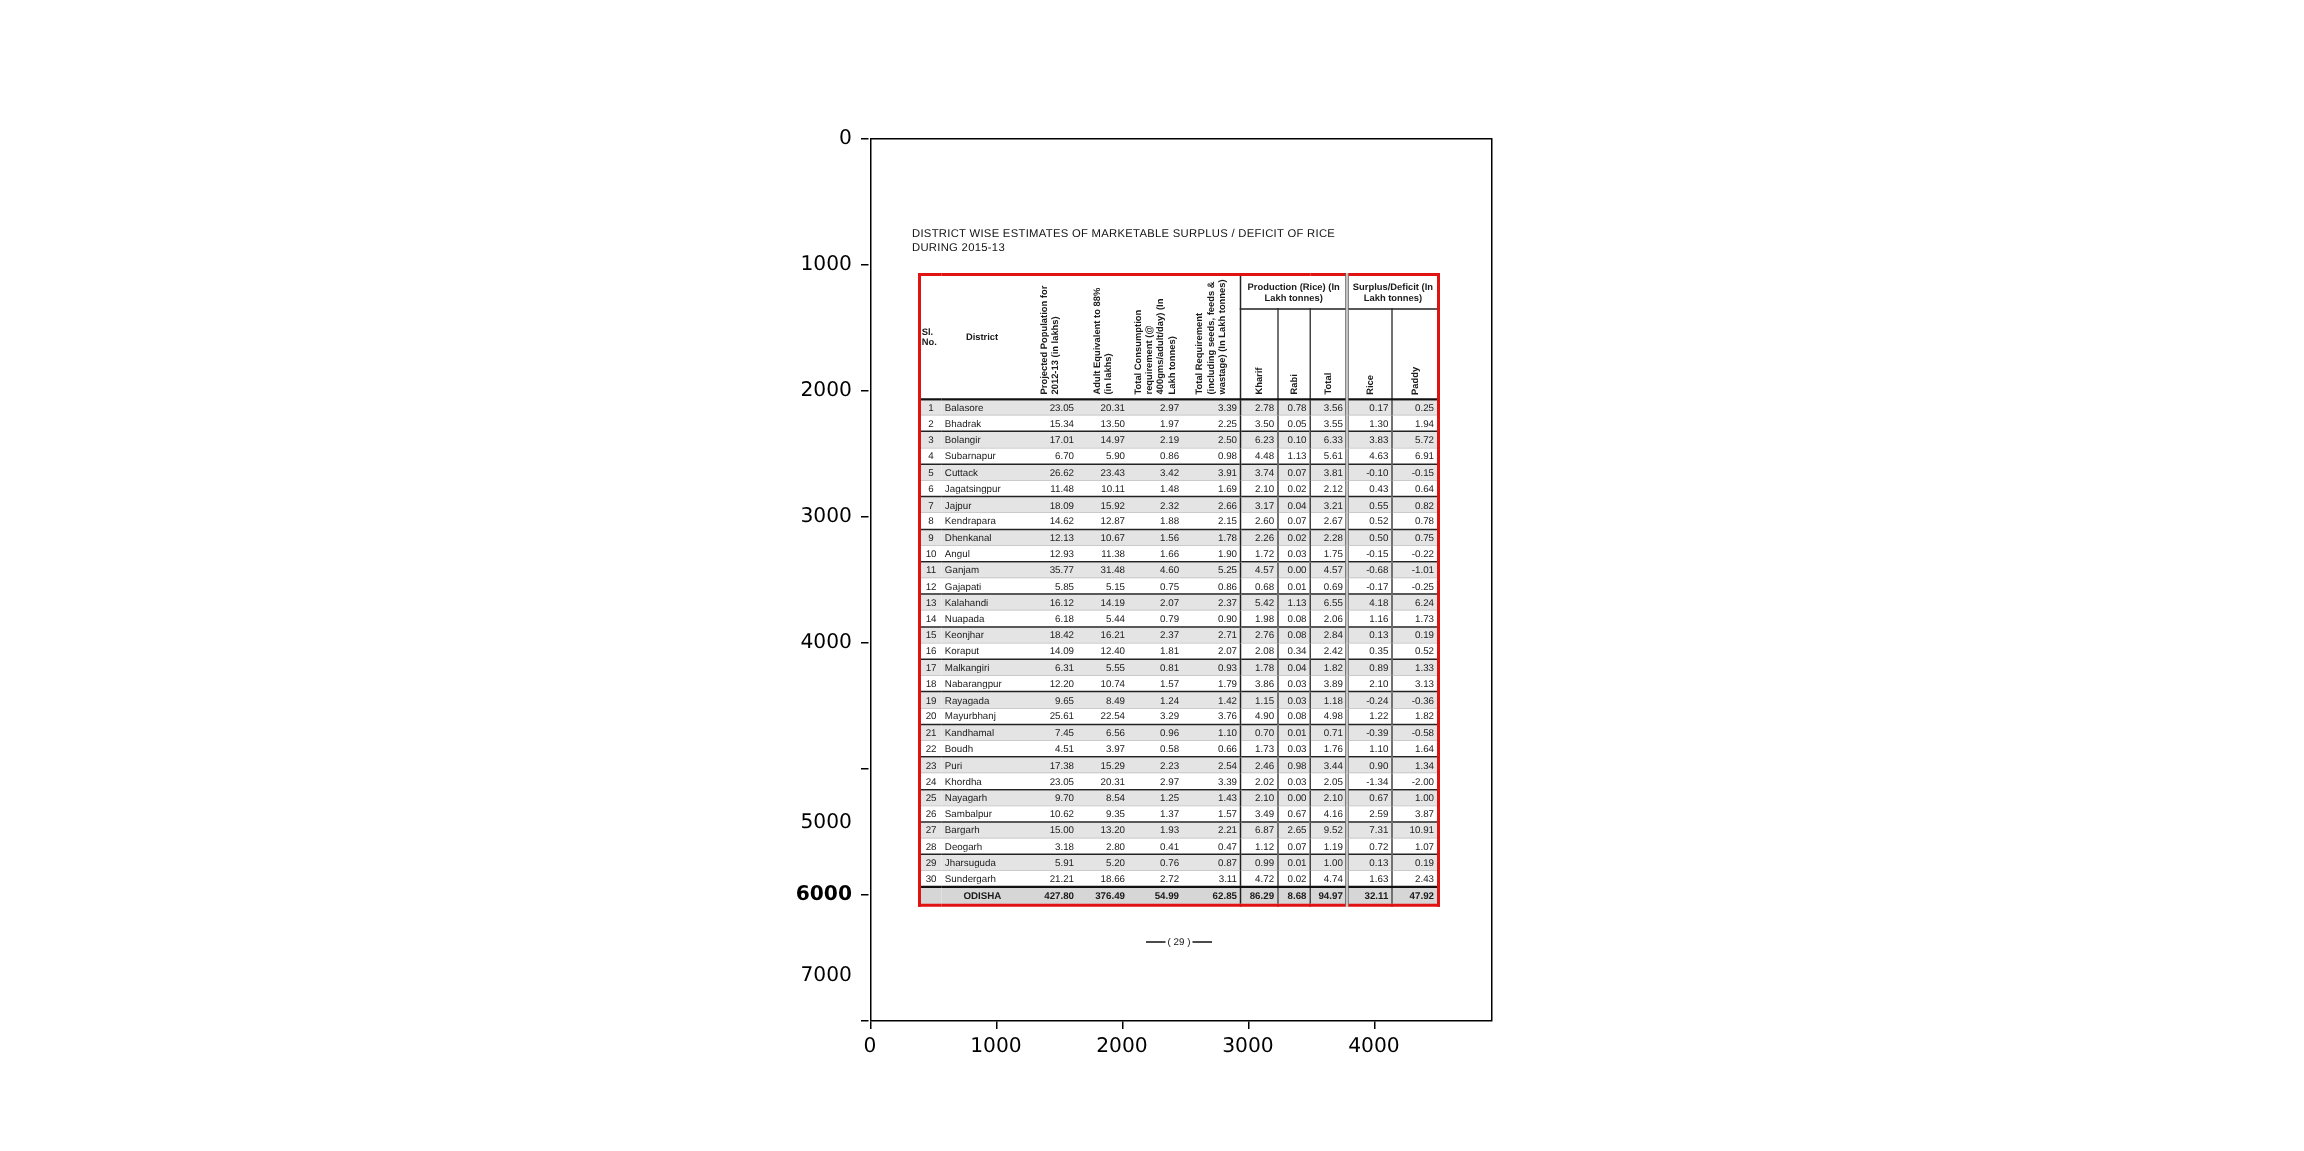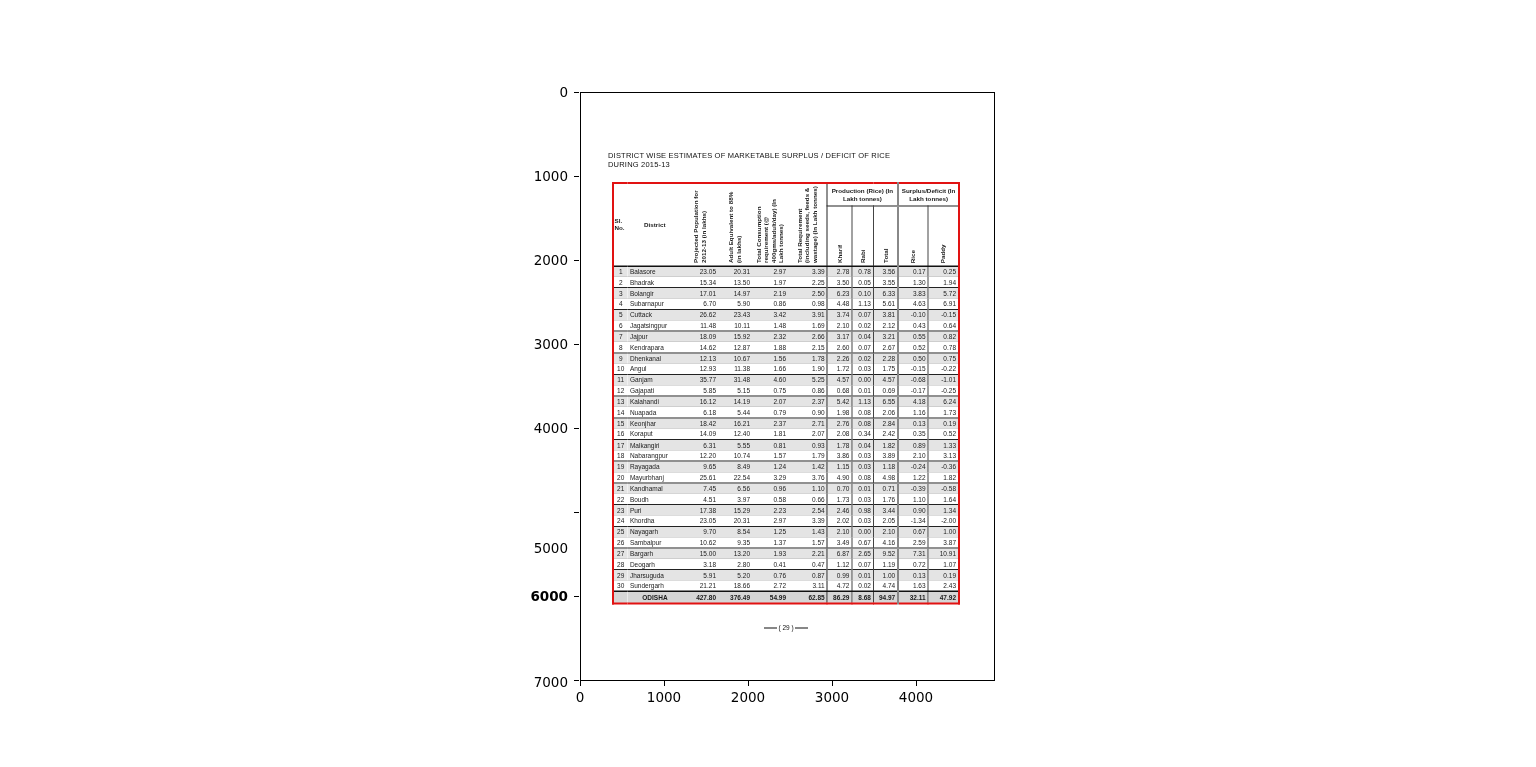--- a/index.html
+++ b/index.html
@@ -101,21 +101,21 @@
       <div class="tick-label ytick-label" style="left: 498px; top: 253.78px;">2000</div>
       <div class="tick-mark" style="left: 574px; top: 343.92px; width: 5px; height: 1px;"></div>
       <div class="tick-label ytick-label" style="left: 498px; top: 337.92px;">3000</div>
       <div class="tick-mark" style="left: 574px; top: 428.06px; width: 5px; height: 1px;"></div>
       <div class="tick-label ytick-label" style="left: 498px; top: 422.06px;">4000</div>
       <div class="tick-mark" style="left: 574px; top: 512.2px; width: 5px; height: 1px;"></div>
       <div class="tick-label ytick-label" style="left: 498px; top: 506.2px; margin-top: 36px;">5000</div>
       <div class="tick-mark" style="left: 574px; top: 596.34px; width: 5px; height: 1px;"></div>
       <div class="tick-label ytick-label" style="left: 498px; top: 590.34px; font-weight: bold;">6000</div>
       <div class="tick-mark" style="left: 574px; top: 680.48px; width: 5px; height: 1px;"></div>
-      <div class="tick-label ytick-label" style="left: 498px; top: 676px; text-align: right;">7000</div>
+      <div class="tick-label ytick-label" style="left: 498px; top: 644px; text-align: right;">7000</div>
       <div class="tick-mark" style="left: 579.5px; top: 681px; width: 1px; height: 5px;"></div>
       <div class="tick-label xtick-label" style="left: 545px; top: 691px;">0</div>
       <div class="tick-mark" style="left: 663.5px; top: 681px; width: 1px; height: 5px;"></div>
       <div class="tick-label xtick-label" style="left: 629px; top: 691px;">1000</div>
       <div class="tick-mark" style="left: 747.5px; top: 681px; width: 1px; height: 5px;"></div>
       <div class="tick-label xtick-label" style="left: 713px; top: 691px;">2000</div>
       <div class="tick-mark" style="left: 831.5px; top: 681px; width: 1px; height: 5px;"></div>
       <div class="tick-label xtick-label" style="left: 797px; top: 691px;">3000</div>
       <div class="tick-mark" style="left: 915.5px; top: 681px; width: 1px; height: 5px;"></div>
       <div class="tick-label xtick-label" style="left: 881px; top: 691px;">4000</div>

